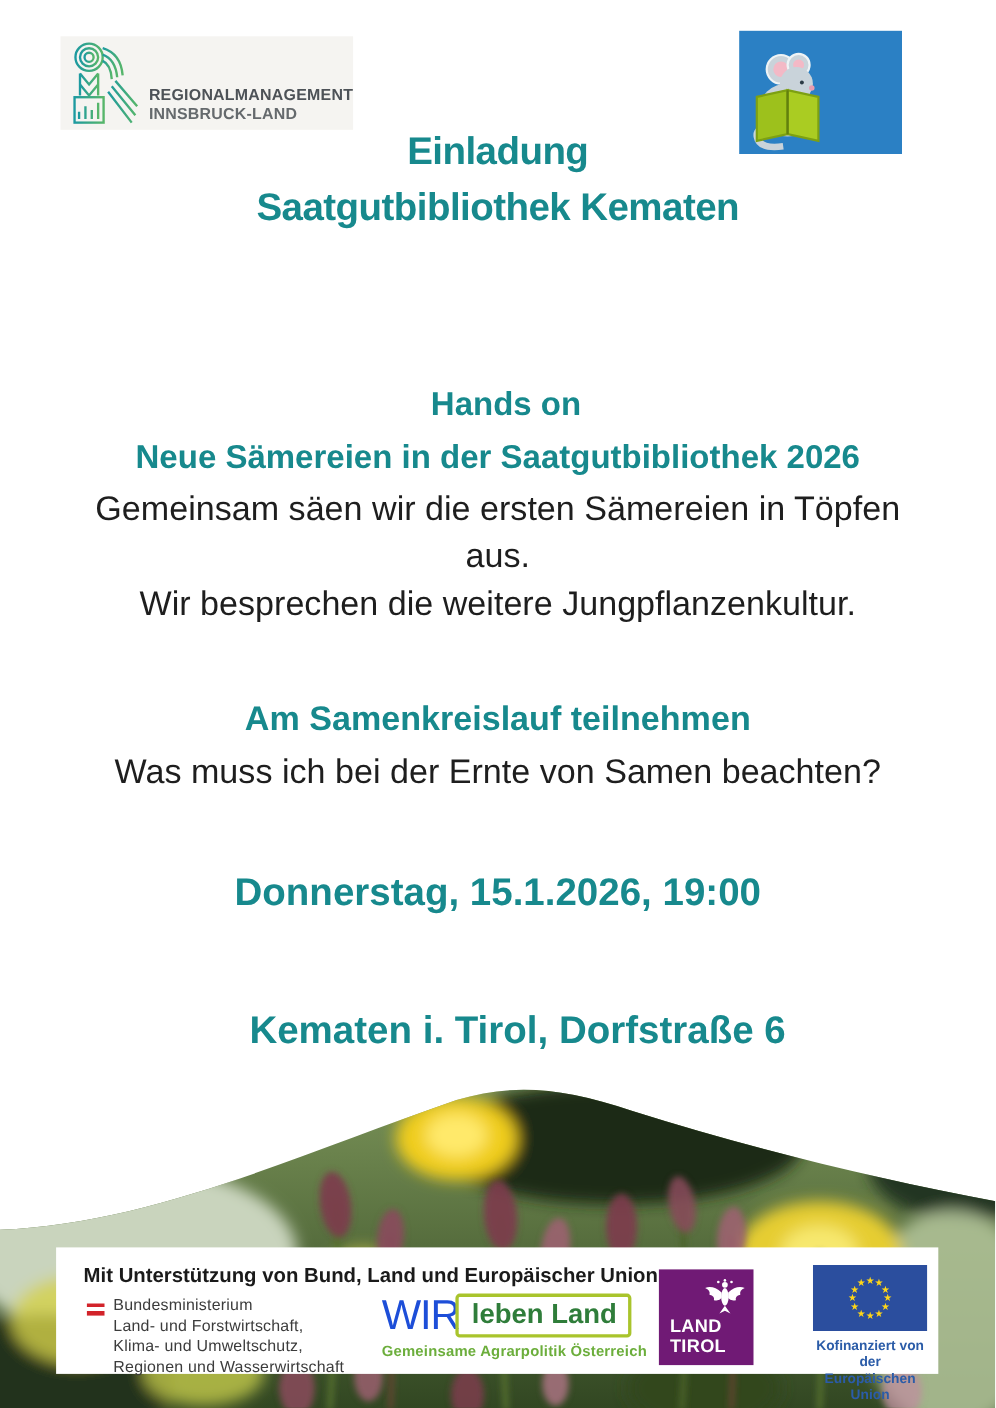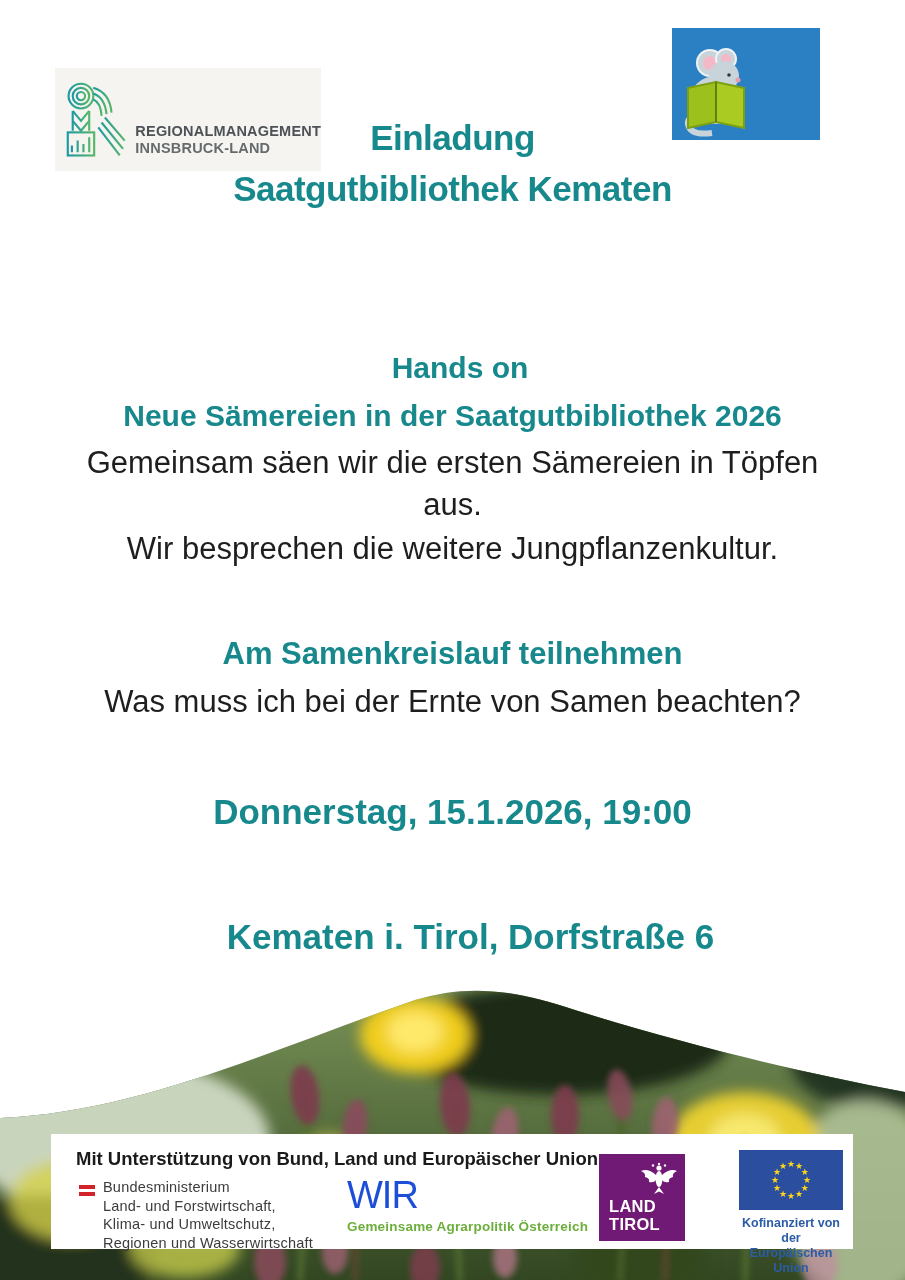--- a/index.html
+++ b/index.html
@@ -4,22 +4,22 @@
 <style>
   * { margin:0; padding:0; box-sizing:border-box; }
   html,body { background:#ffffff; }
   .poster {
     position:relative; width:905px; height:1280px; background:#ffffff;
     font-family:"Liberation Sans", sans-serif; overflow:hidden;
   }
 
   
   .rmil {
-    position:absolute; left:55px; top:33px; width:266px; height:103px;
-    background:#f5f4f1; display:flex; align-items:center; gap:9px; padding-left:7px;margin-top:35px;
+    position:absolute; left:55px; top:33px; width:266px; height:85px;
+    background:#f5f4f1; display:flex; align-items:center; gap:9px; padding-left:7px;
   }
   .rmil-text { color:#4d5257; line-height:17px; letter-spacing:.2px; padding-top:40px; }
   .rmil-l1 { font-size:14.5px; font-weight:bold; }
   .rmil-l2 { font-size:14.5px; font-weight:bold; opacity:.85; }
 
   
   .bus {
     position:absolute; left:672px; top:28px; width:148px; height:112px;
     background:#2b80c4; overflow:hidden;
   }
@@ -210,20 +210,21 @@
     <div class="ministry">
       <div class="m1">Bundesministerium</div>
       <div>Land- und Forstwirtschaft,</div>
       <div>Klima- und Umweltschutz,</div>
       <div>Regionen und Wasserwirtschaft</div>
     </div>
 
     <div class="wir">
       <div class="wir-row">
         <span class="wir-main">WIR</span>
+        <span class="wir-box">leben Land</span>
       </div>
       <div class="wir-sub">Gemeinsame Agrarpolitik Österreich</div>
     </div>
 
     <div class="tirol">
       <svg class="tirol-eagle" width="40" height="34" viewBox="0 0 40 34">
         <g fill="#ffffff">
           <circle cx="20" cy="6" r="2.6"></circle>
           <circle cx="14" cy="3.5" r="1.2"></circle>
             <circle cx="20" cy="2" r="1.2"></circle>

